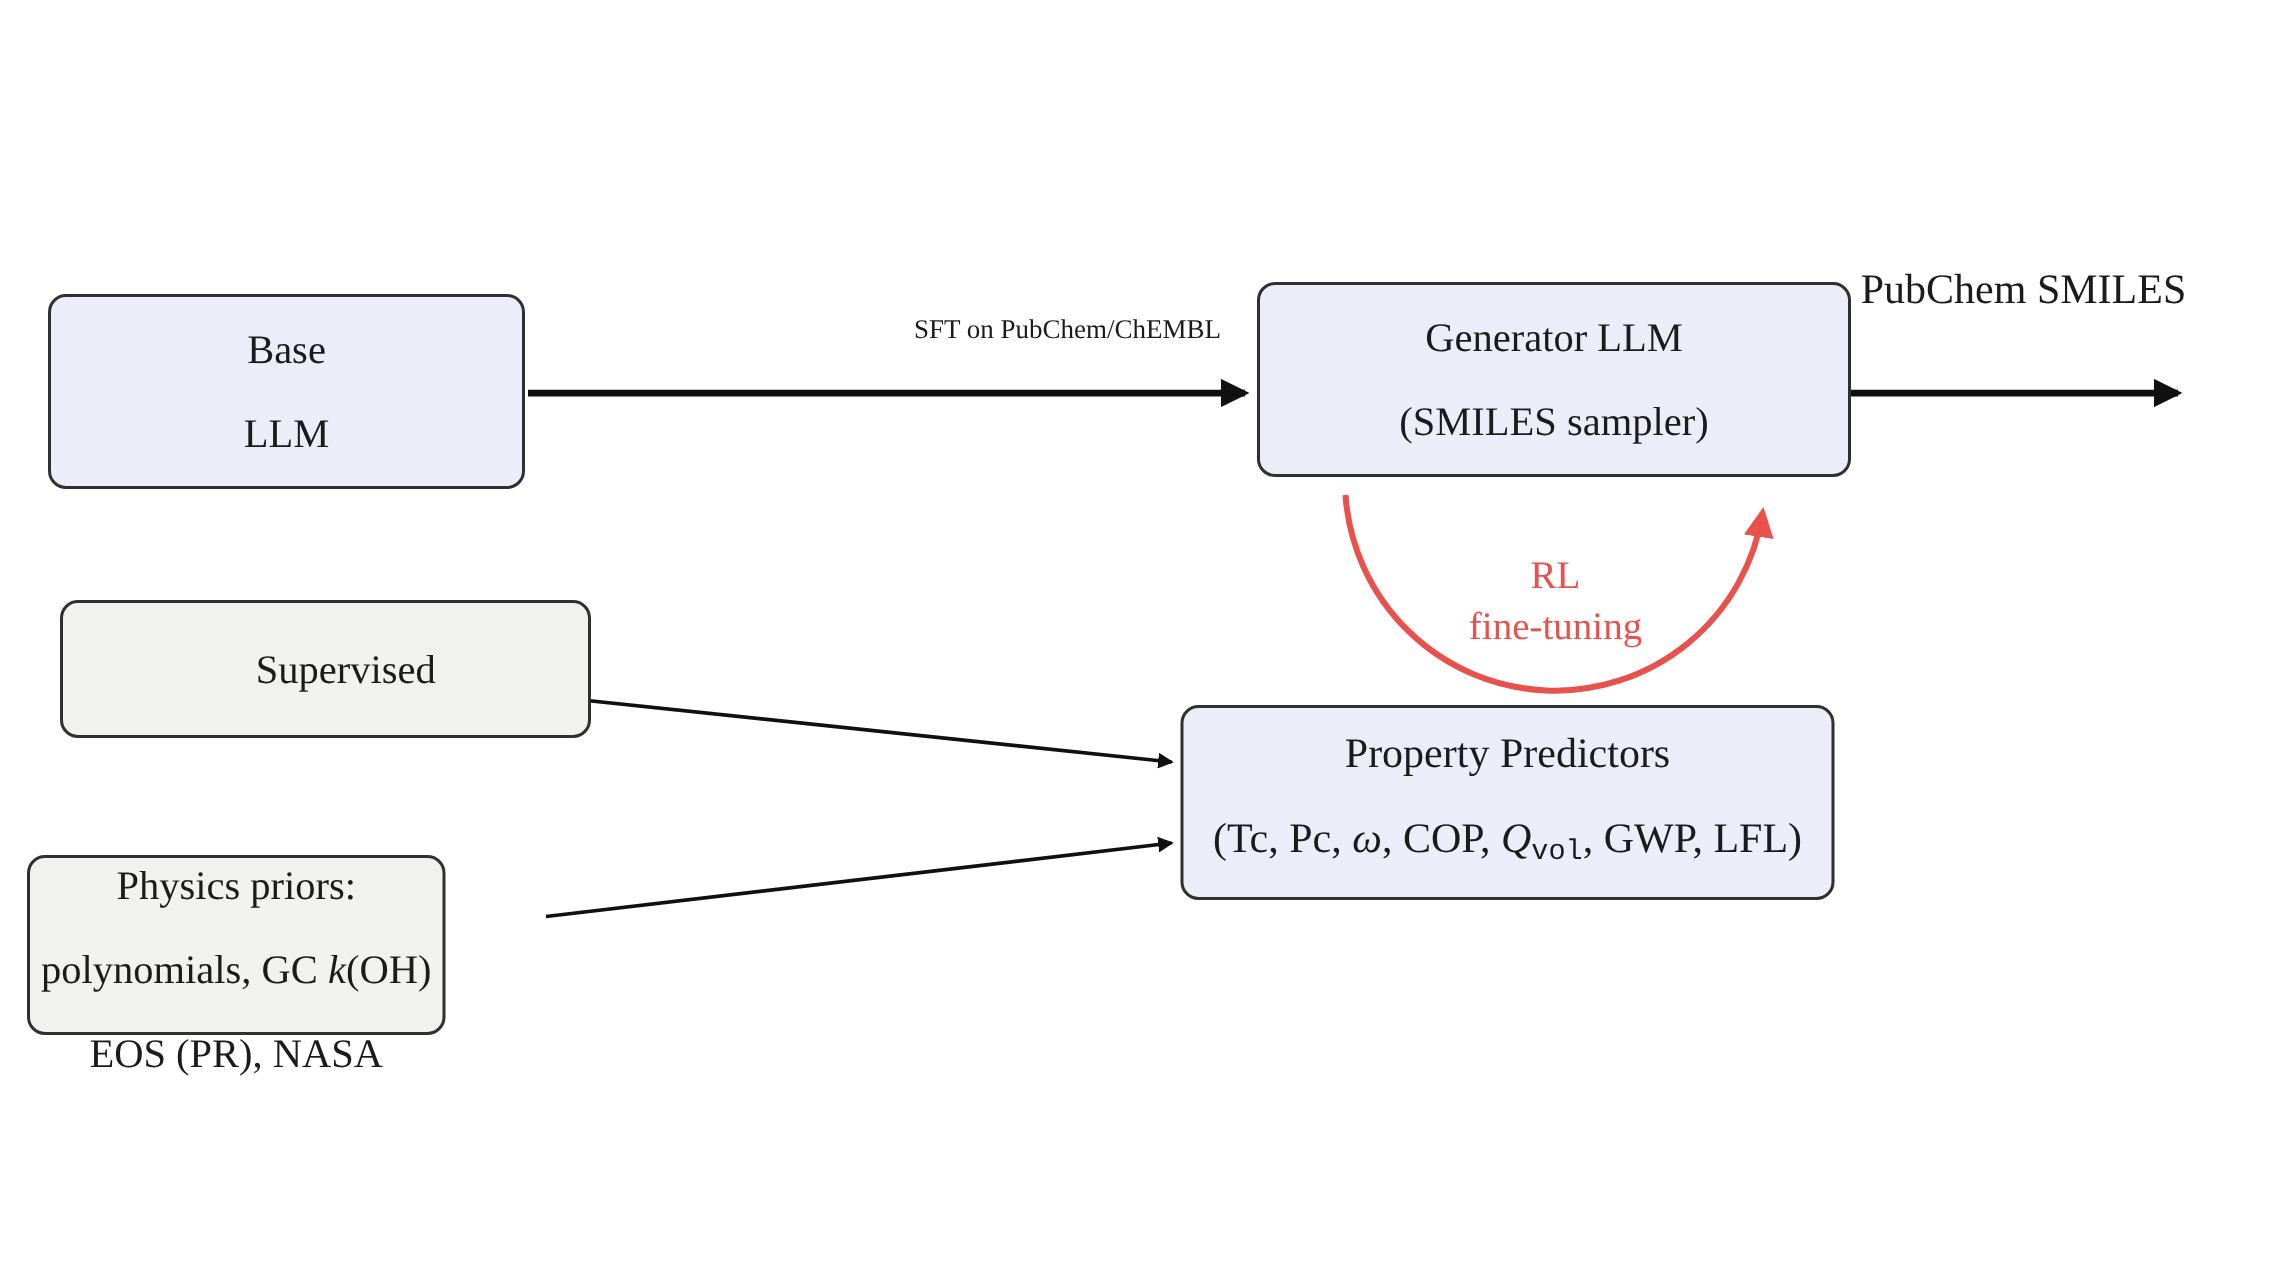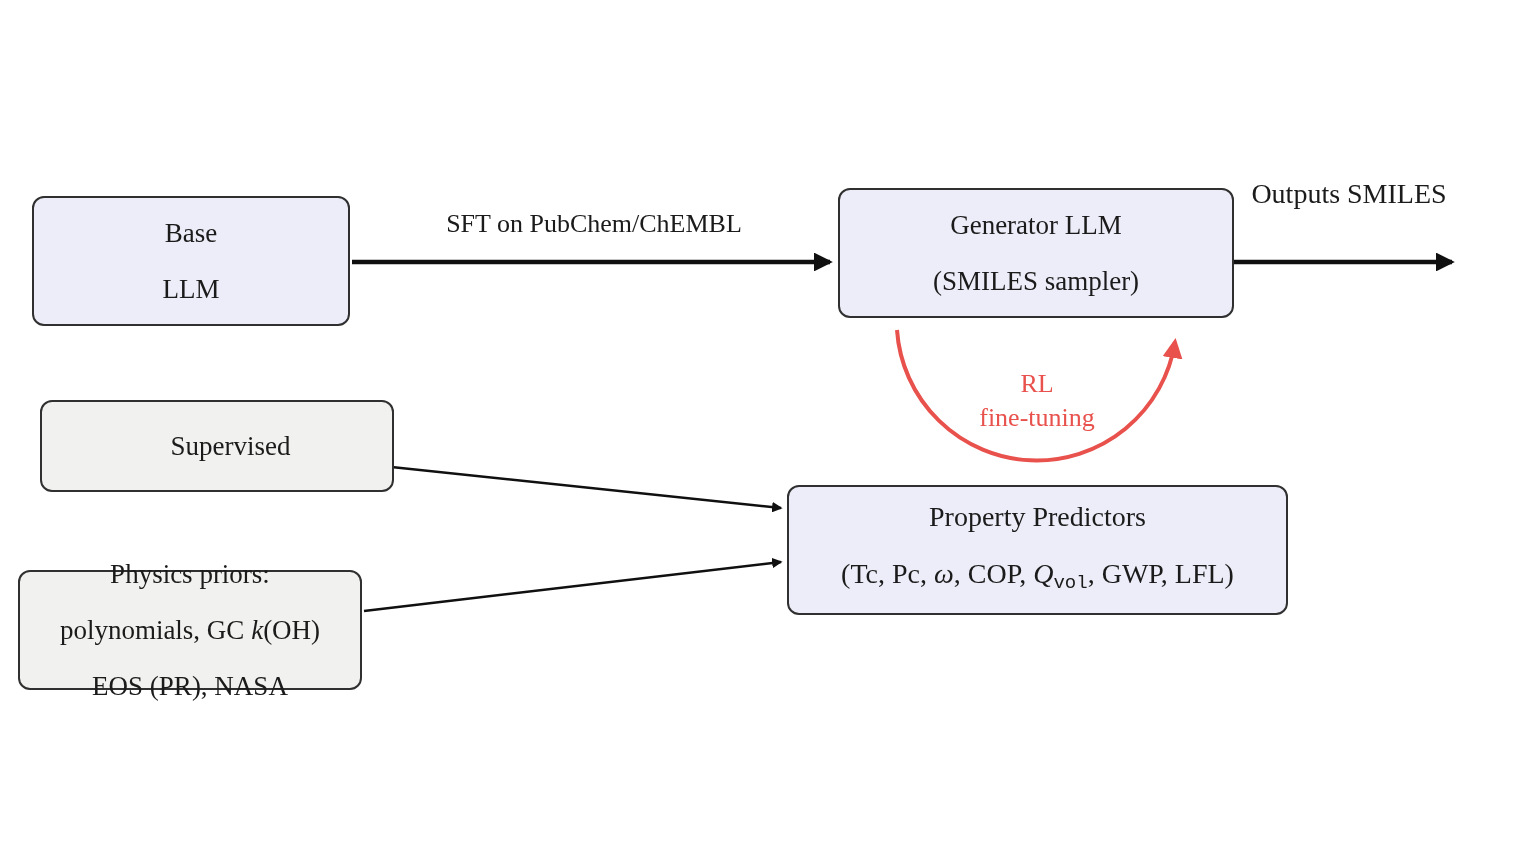--- a/index.html
+++ b/index.html
@@ -30,26 +30,26 @@
     text-align: center;
     font-size: 27px;
     line-height: 36px;
     gap: 20px;
   }
   .node.lavender { background: var(--node-fill-lavender, #ededf9); }
   .node.gray     { background: var(--node-fill-gray, #f1f1ef); }
 
   #node-base      { left: 32px;  top: 196px; width: 318px; height: 130px; }
   #node-generator { left: 838px; top: 188px; width: 396px; height: 130px; }
-  #node-property  { left: 787px; top: 470px; width: 501px; height: 130px; font-size: 28px; line-height: 37px; margin-top: 15px; }
+  #node-property  { left: 787px; top: 470px; width: 436px; height: 130px; font-size: 28px; line-height: 37px; }
   #node-supervised{ left: 40px;  top: 400px; width: 354px; height: 92px; padding-left: 27px; }
-  #node-physics   { left: 18px;  top: 570px; width: 344px; height: 120px; }
+  #node-physics   { left: 18px;  top: 570px; width: 279px; height: 120px; justify-content: space-between; }
 
   .label { position: absolute; text-align: center; }
-  #label-sft     { left: 374px;  top: 209px; width: 440px; font-size: 26px; }
+  #label-sft     { left: 374px;  top: 209px; width: 440px; font-size: 18px; text-align: right; }
   #label-outputs { left: 1223px; top: 178px; width: 252px; font-size: 28px; }
   #label-smiles  {
     left: 1223px; top: 216px; width: 240px; font-size: 23px;
     font-family: "DejaVu Sans Mono", "Liberation Mono", monospace;
     font-weight: bold;
   }
   #label-rl {
     left: 887px; top: 367px; width: 300px;
     font-size: 26px; line-height: 34px;
     color: var(--rl-red, #e8514c);
@@ -107,21 +107,21 @@
   <div id="node-physics" class="node gray">
     <div>Physics priors:</div>
     <div>
       <span>polynomials, GC </span><span class="it">k</span><span>(OH)</span>
     </div>
     <div>EOS (PR), NASA</div>
   </div>
 
   <div id="label-sft" class="label">SFT on PubChem/ChEMBL</div>
 
-  <div id="label-outputs" class="label">Outputs SMILES</div>
+  <div id="label-outputs" class="label">PubChem SMILES</div>
 
 
   <div id="label-rl" class="label">
     <div>RL</div>
     <div>fine-tuning</div>
   </div>
 
 </div>
 
 </body></html>

